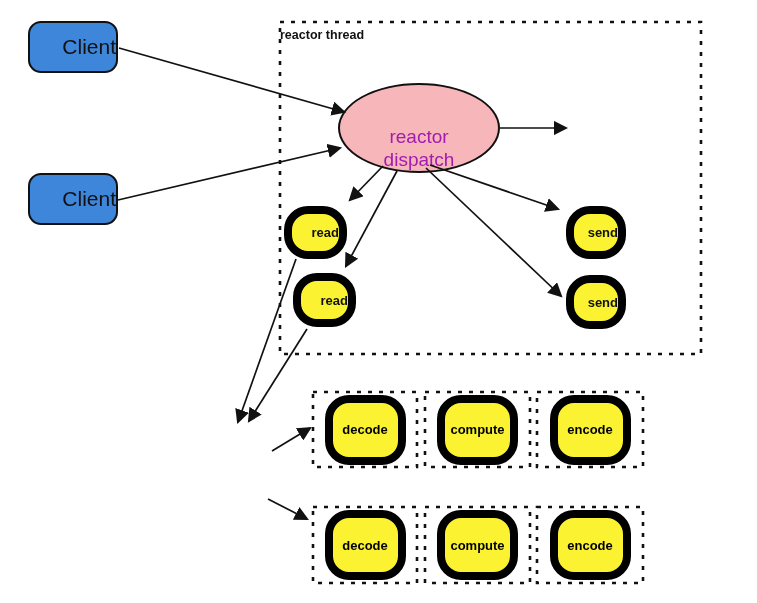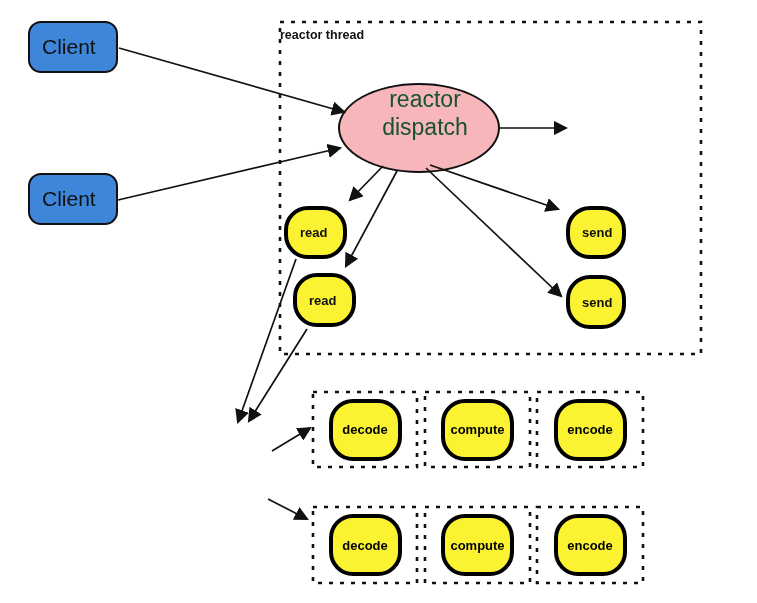--- a/index.html
+++ b/index.html
@@ -2,31 +2,31 @@
 <html><head>
 <meta charset="utf-8">
 <style>
   html,body{margin:0;padding:0;background:#fff;}
   #canvas{
     position:relative;width:757px;height:603px;background:#ffffff;
     font-family:"Liberation Sans", sans-serif;overflow:hidden;
   }
   svg.layer{position:absolute;left:0;top:0;pointer-events:none;}
   .node{
-    position:absolute;display:flex;align-items:center;justify-content:flex-start;
-    box-sizing:border-box;text-align:center;color:#111;padding-left:12px;
+    position:absolute;display:flex;align-items:center;justify-content:flex-end;
+    box-sizing:border-box;text-align:center;color:#111;
   }
   .rounded{border:2.5px solid #111;border-radius:13px;}
   .client{left:28px;top:21px;width:90px;height:52px;background:#3e86d9;font-size:21px;}
   .client2{top:173px;}
   .acceptor{left:574px;top:99px;width:113px;height:59px;background:#4be54b;font-size:20px;}
   .ellipse{border:2px solid #111;border-radius:50%;flex-direction:column;line-height:1.22;}
-  .dispatch{left:338px;top:83px;width:162px;height:90px;background:#f6b6ba;font-size:23px;color:#14532d;}
+  .dispatch{left:338px;top:83px;width:162px;height:90px;background:#f6b6ba;font-size:19px;color:#a21caf;}
   .pool{left:132px;top:429px;width:158px;height:90px;background:#ee1010;font-size:20px;color:#201616;}
-  .task{background:#fbf331;border:4px solid #000000;border-radius:24px;font-size:13px;font-weight:600;}
+  .task{background:#fbf331;border:8px solid #000000;border-radius:24px;font-size:13px;font-weight:600;}
   .read1{left:284px;top:206px;width:63px;height:53px;}
   .read2{left:293px;top:273px;width:63px;height:54px;}
   .send1{left:566px;top:206px;width:60px;height:53px;}
   .send2{left:566px;top:275px;width:60px;height:54px;}
   .boxtitle{
     position:absolute;font-size:12.5px;font-weight:bold;color:#111;
   }
   .reactor-title{left:280px;top:28px;width:421px;}
   .worker-title{left:280px;top:367px;width:376px;}
   .wcell{position:absolute;display:flex;align-items:center;justify-content:center;}

